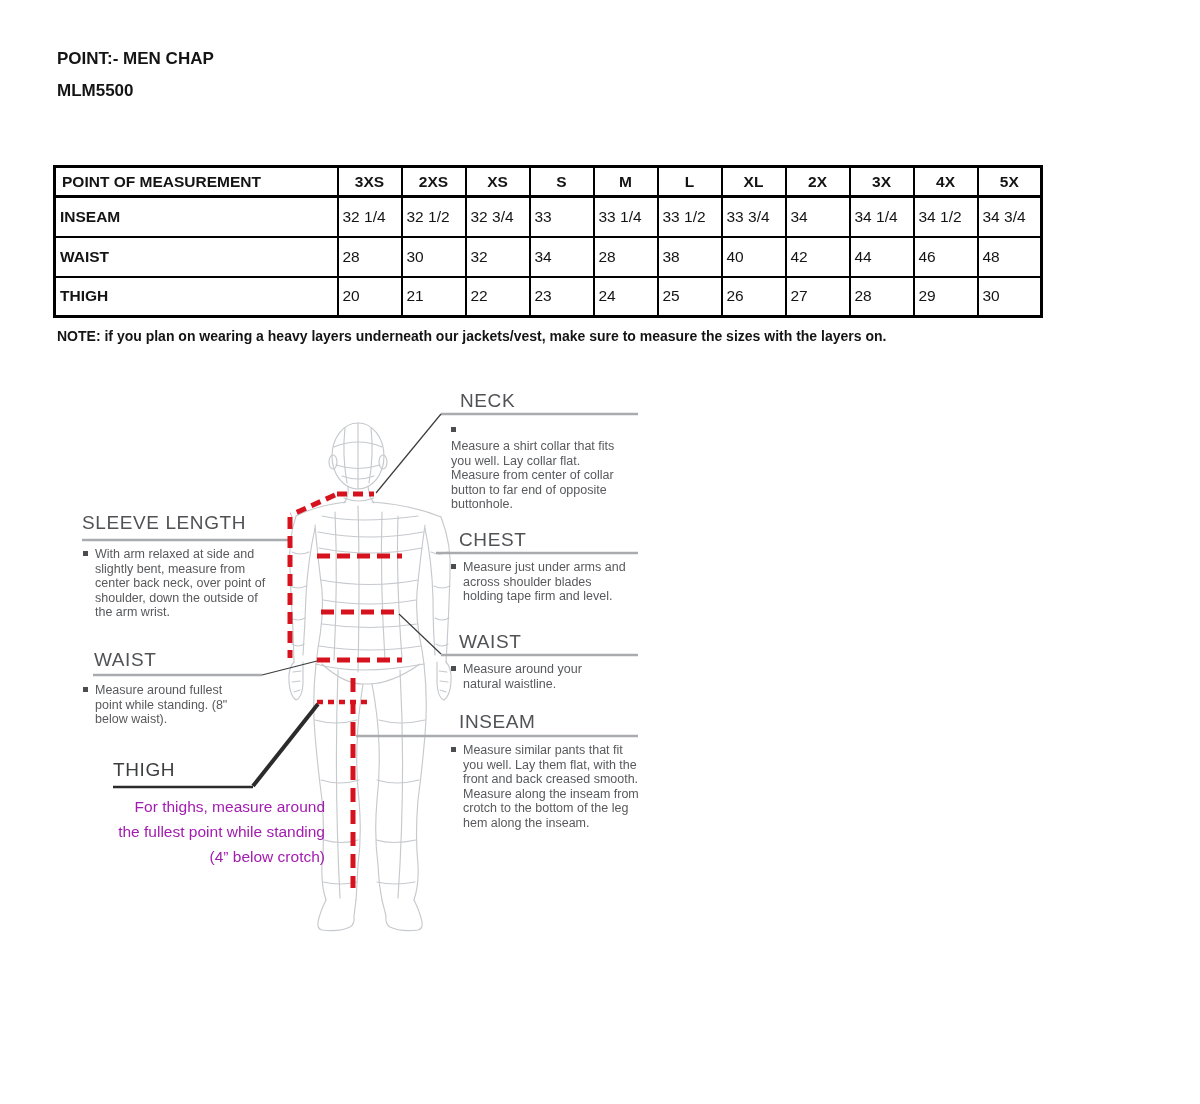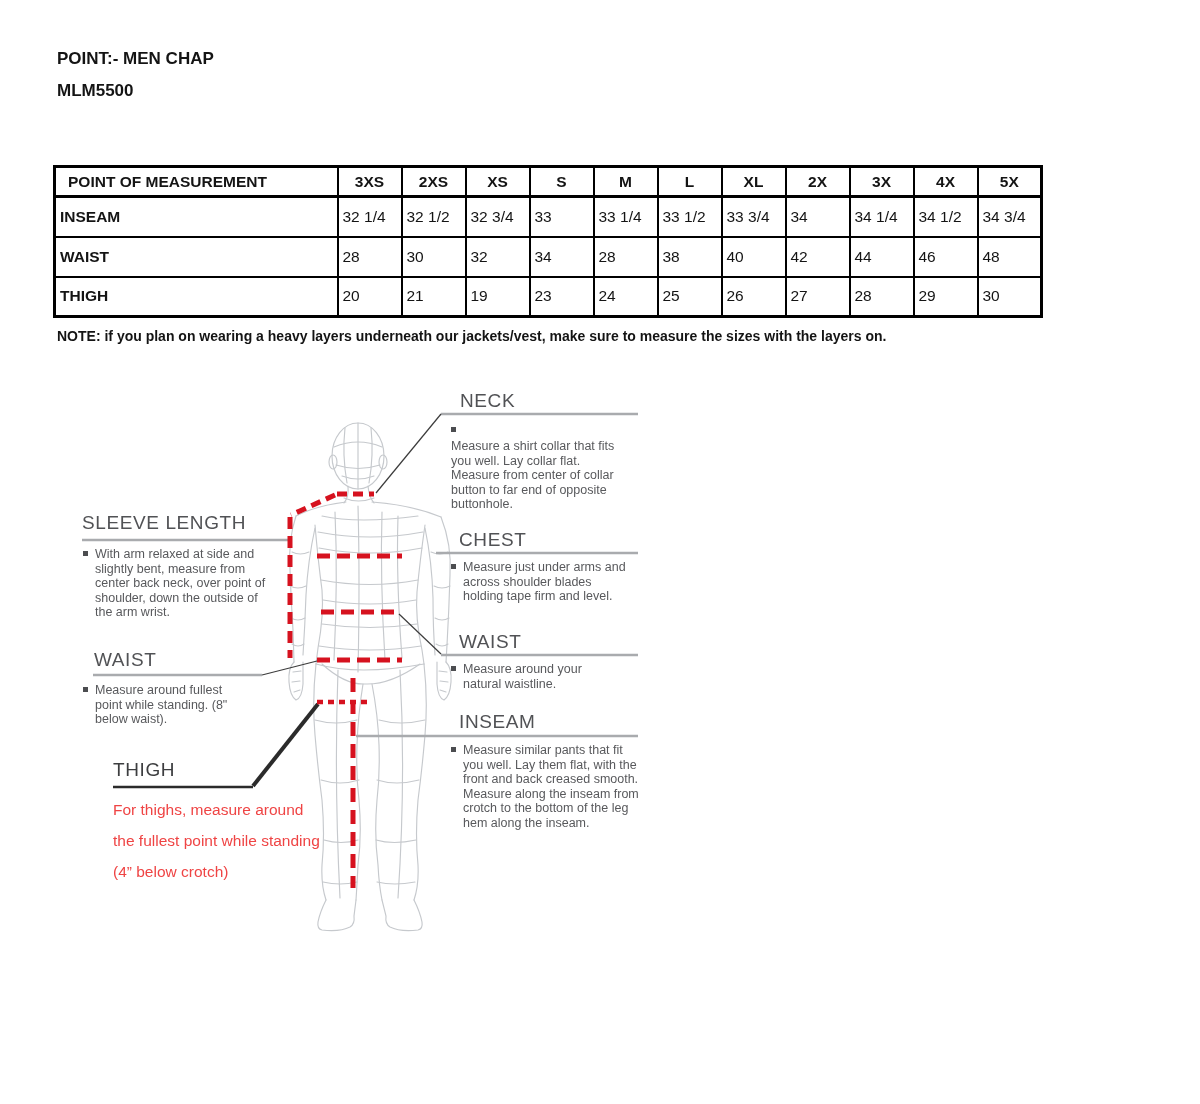--- a/index.html
+++ b/index.html
@@ -13,21 +13,21 @@
   *{margin:0;padding:0;box-sizing:border-box;}
   body{background:#ffffff;font-family:"Liberation Sans",sans-serif;}
   .page{position:relative;width:1200px;height:1104px;background:#ffffff;overflow:hidden;}
 
   .doc-title{position:absolute;left:57px;top:49px;font-size:17px;font-weight:bold;color:#141414;}
   .doc-model{position:absolute;left:57px;top:81px;font-size:17px;font-weight:bold;color:#141414;}
 
   table.size-table{position:absolute;left:53px;top:165px;width:990px;border-collapse:collapse;table-layout:fixed;border:3px solid #000;}
   table.size-table th,table.size-table td{border:2px solid #000;font-size:15.5px;color:#141414;overflow:hidden;white-space:nowrap;}
   table.size-table thead th{height:30px;font-weight:bold;text-align:center;border-bottom:3px solid #000;}
-  table.size-table thead th.pom{width:283px;text-align:left;padding-left:12px;}
+  table.size-table thead th.pom{width:283px;text-align:left;padding-left:6px;}
   table.size-table tbody td{height:40px;text-align:left;padding-left:4px;font-weight:normal;vertical-align:middle;}
   table.size-table tbody td.row-label{font-weight:bold;}
 
   .note{position:absolute;left:57px;top:328px;font-size:14px;font-weight:bold;color:#141414;}
 
   svg.diagram-svg{position:absolute;left:70px;top:380px;width:610px;height:650px;}
   .wire{stroke:var(--wire);stroke-width:1.15;fill:none;stroke-linecap:round;}
   .redline{stroke:var(--red);fill:none;}
   .conn{stroke:#3c3c3c;stroke-width:1.2;fill:none;}
   .conn-thick{stroke:var(--dark);stroke-width:4;fill:none;}
@@ -38,21 +38,21 @@
   .sec-b{position:absolute;display:flex;gap:7px;font-size:12.5px;line-height:14.5px;color:var(--textgray);}
   .bullet{width:5px;height:5px;background:#4c4d50;margin-top:4px;flex:none;}
   .bt{display:block;}
   .w-neck{width:180px;}
   .w-chest{width:168px;}
   .w-waist{width:134px;}
   .w-inseam{width:176px;}
   .w-sleeve{width:172px;}
   .w-seat{width:152px;}
   .thigh-h{color:#3d3e40;}
-  .thigh-b{position:absolute;font-size:15.5px;line-height:31px;color:#ef4444;width:212px;}
+  .thigh-b{position:absolute;font-size:15.5px;line-height:25px;color:#a21caf;width:212px;text-align:right;}
 </style>
 </head>
 <body>
 
 <div class="page">
 
   <div class="doc-title">POINT:- MEN CHAP</div>
   <div class="doc-model">MLM5500</div>
 
   <table class="size-table">
@@ -98,21 +98,21 @@
           <td>40</td>
           <td>42</td>
           <td>44</td>
           <td>46</td>
           <td>48</td>
         </tr>
         <tr>
           <td class="row-label">THIGH</td>
           <td>20</td>
           <td>21</td>
-          <td>19</td>
+          <td>22</td>
           <td>23</td>
           <td>24</td>
           <td>25</td>
           <td>26</td>
           <td>27</td>
           <td>28</td>
           <td>29</td>
           <td>30</td>
         </tr>
       </tbody>

